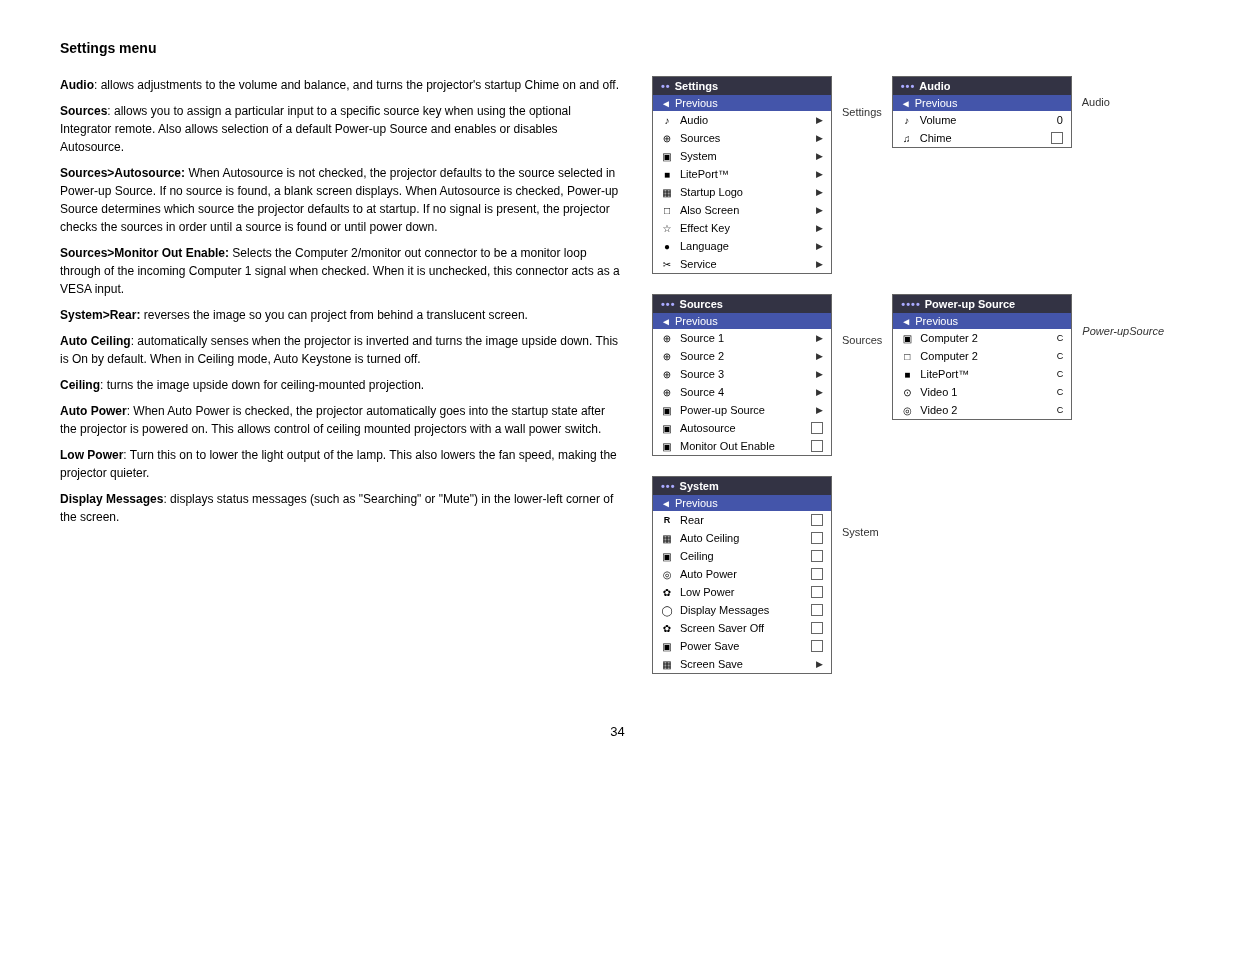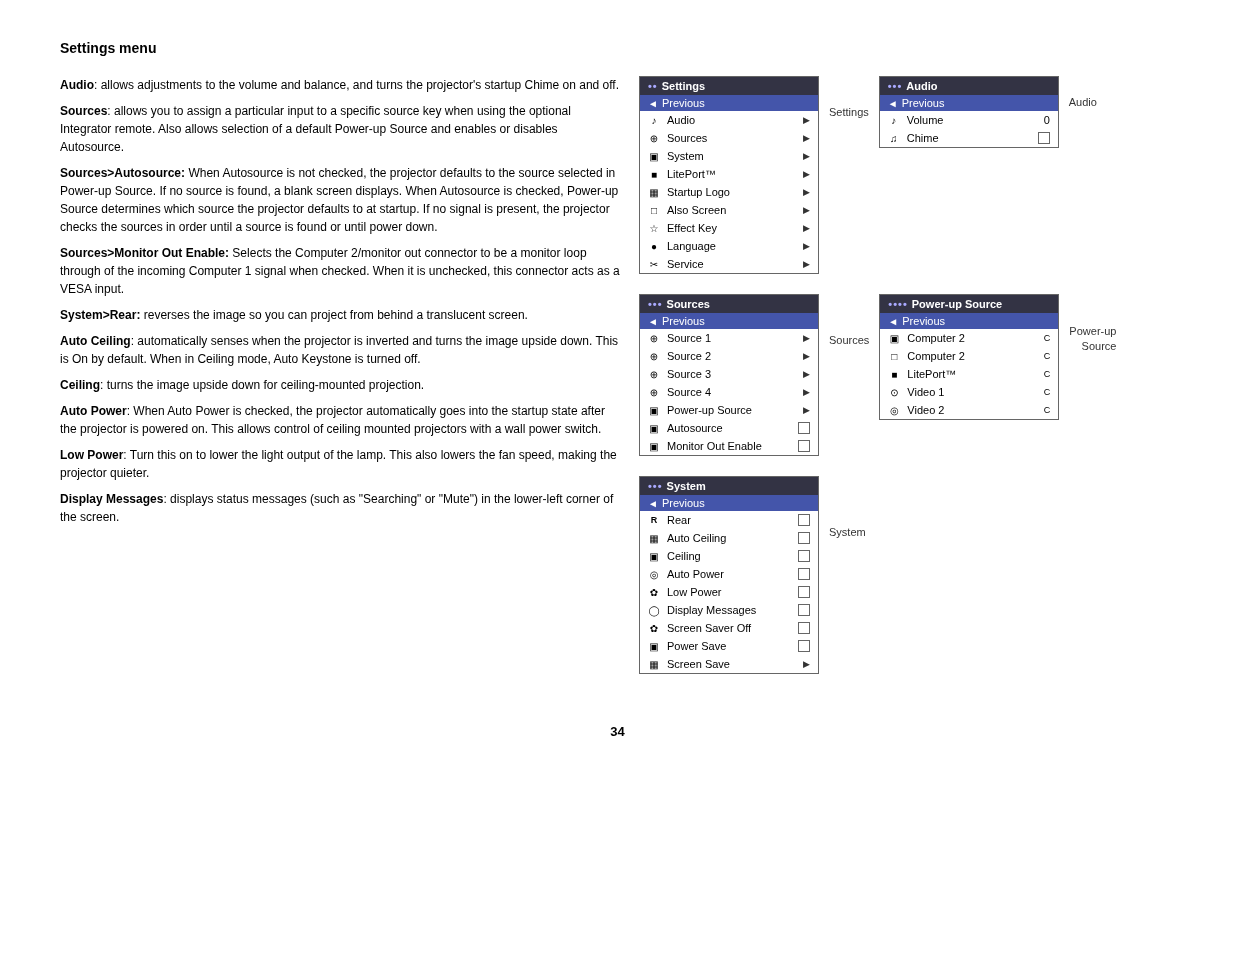--- a/index.html
+++ b/index.html
@@ -27,21 +27,21 @@
     .body-text p {
       margin-bottom: 8px;
     }
 
     .body-text strong {
       font-weight: bold;
     }
 
     .content-area {
       display: flex;
-      gap: 19px;
+      gap: 32px;
       margin-top: 20px;
     }
 
     .left-column {
       flex: 0 0 560px;
     }
 
     .right-column {
       flex: 1;
       position: relative;
@@ -132,21 +132,21 @@
       display: flex;
       align-items: flex-start;
       gap: 10px;
       margin-bottom: 20px;
     }
 
     .page-number {
       text-align: center;
       font-size: 13px;
       margin-top: 30px;
-      font-weight: bold;
+      font-weight: normal;
     }
   </style>
 </head>
 <body>
 
 <div class="settings-menu-title">Settings menu</div>
 
 <div class="content-area">
   <div class="left-column">
     <div class="body-text">
@@ -334,21 +334,21 @@
           <span class="item-label">Video 1</span>
           <span class="item-radio">C</span>
         </div>
         <div class="menu-item">
           <span class="item-icon">◎</span>
           <span class="item-label">Video 2</span>
           <span class="item-radio">C</span>
         </div>
       </div>
 
-      <div style="display:flex;flex-direction:column;align-items:flex-end;justify-content:center;padding-top:30px;font-size:11px;color:#333;line-height:1.4;">
+      <div style="display:flex;flex-direction:row;align-items:flex-start;justify-content:center;padding-top:30px;font-size:11px;color:#333;line-height:1.4;font-style:italic;">
         <span>Power-up</span>
         <span>Source</span>
       </div>
     </div>
 
     <div class="menus-row">
 
       <div class="menu-box">
         <div class="menu-header">
           <span class="dots">•••</span>

